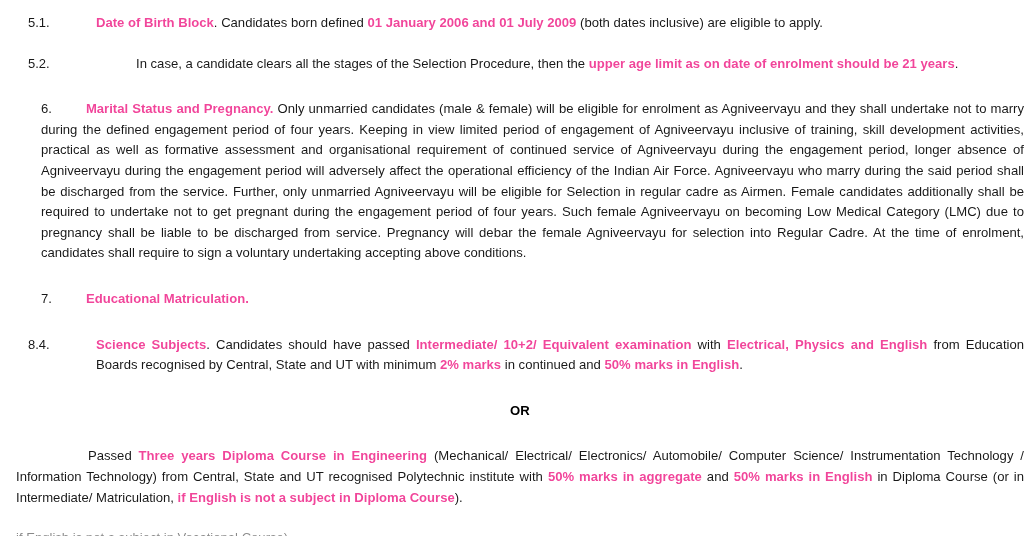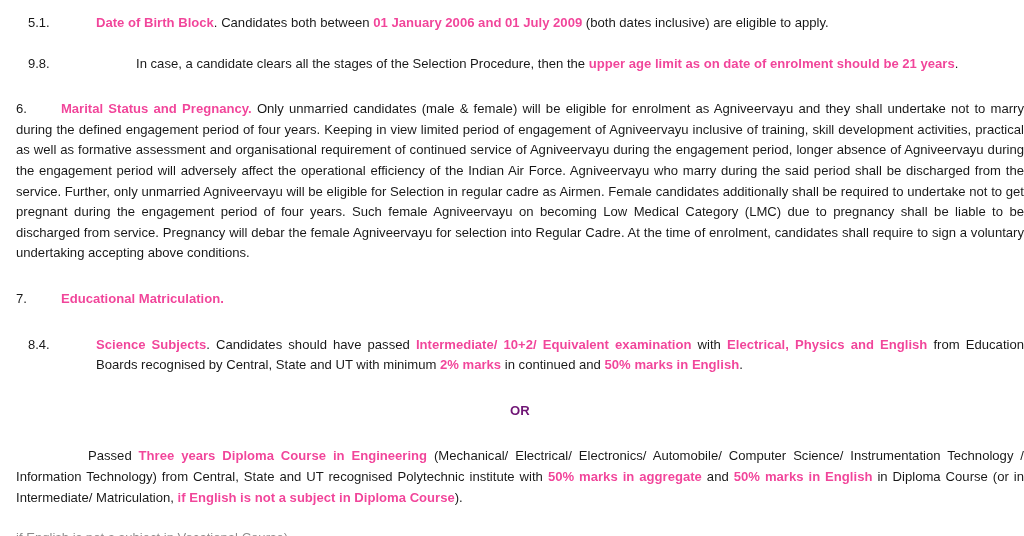--- a/index.html
+++ b/index.html
@@ -53,39 +53,39 @@
     left: 0;
     top: 0;
     font-size: 13px;
     line-height: 20.6px;
     color: #1c1c1c;
   }
 
   .indent-sub { padding-left: 80px; }
   .indent-sub .num { left: 12px; }
 
-  .indent-main { padding-left: 0; }
+  .indent-main { padding-left: 0; margin-left: 25px; }
 
   b, .b {
     font-weight: bold;
     color: #ec4899;
   }
 
   .lead {
     
     text-indent: 72px;
   }
 
   .or {
     margin: 0;
     text-align: center;
     font-size: 13.1px;
     line-height: 20.6px;
     font-weight: bold;
-    color: #701a75;
+    color: #000000;
     letter-spacing: .3px;
   }
 
   
   .sp-1 { height: 13px; }
   .sp-2 { height: 20px; }
   .sp-3 { height: 25px; }
 
   
   .clip-line {
@@ -106,27 +106,27 @@
 <body>
 
 <div class="page">
 
   <div class="body-col">
 
     <div class="sp-1"></div>
 
     <div class="blk indent-sub">
       <span class="num">5.1.</span>
-      <p class="para"><b>Date of Birth Block</b><span>.  Candidates both between </span><b>01 January 2006 and 01 July 2009</b><span> (both dates inclusive) are eligible to apply.</span></p>
+      <p class="para"><b>Date of Birth Block</b><span>.  Candidates born defined </span><b>01 January 2006 and 01 July 2009</b><span> (both dates inclusive) are eligible to apply.</span></p>
     </div>
 
     <div class="sp-2"></div>
 
     <div class="blk indent-sub">
-      <span class="num">9.8.</span>
+      <span class="num">5.2.</span>
       <p class="para" style="text-indent:40px;"><span>In case, a candidate clears all the stages of the Selection Procedure, then the </span><b>upper age limit as on date of enrolment should be 21 years</b><span>.</span></p>
     </div>
 
     <div class="sp-3"></div>
 
     <div class="blk indent-main" style="padding-left:0;">
       <p class="para" style="text-indent:0;"><span style="margin-right: 34px;">6.</span><b>Marital Status and Pregnancy.</b><span>   Only unmarried candidates (male &amp; female) will be eligible for enrolment as Agniveervayu and they shall undertake not to marry during the defined engagement period of four years.  Keeping in view limited period of engagement of Agniveervayu inclusive of training, skill development activities, practical as well as formative assessment and organisational requirement of continued service of Agniveervayu during the engagement period, longer absence of Agniveervayu during the engagement period will adversely affect the operational efficiency of the Indian Air Force. Agniveervayu who marry during the said period shall be discharged from the service.  Further, only unmarried Agniveervayu will be eligible for Selection in regular cadre as Airmen.  Female candidates additionally shall be required to undertake not to get pregnant during the engagement period of four years. Such female Agniveervayu on becoming Low Medical Category (LMC) due to pregnancy shall be liable to be discharged from service. Pregnancy will debar the female Agniveervayu for selection into Regular Cadre. At the time of enrolment, candidates shall require to sign a voluntary undertaking accepting above conditions.</span></p>
     </div>
 
     <div class="sp-3"></div>

